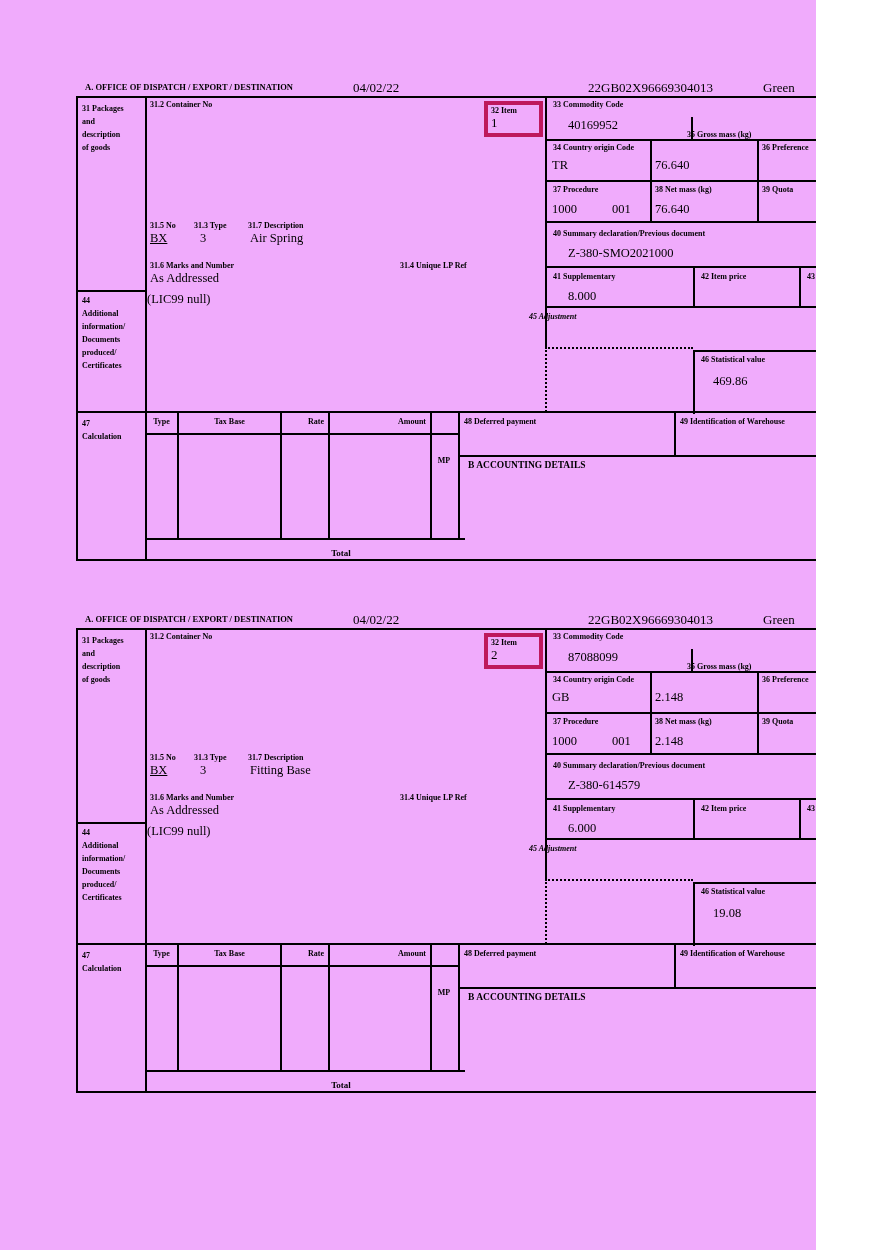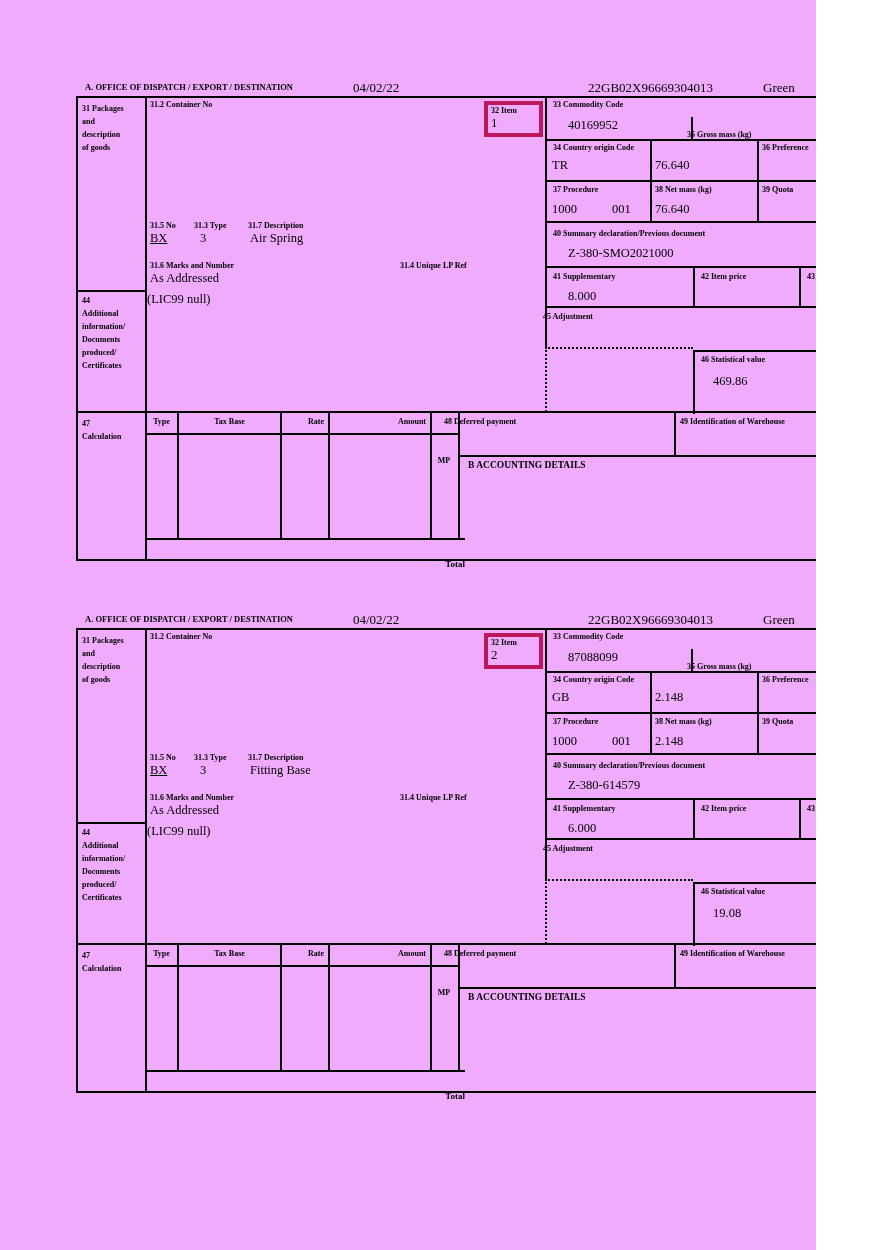--- a/index.html
+++ b/index.html
@@ -71,32 +71,32 @@
   .p38l{left:579px;top:105px;font-family:Liberation Serif, serif;} .p38v{left:579px;top:122px;}
   .p39l{left:686px;top:105px;}
   .p315l{left:74px;top:141px;} .p313l{left:118px;top:141px;} .p317l{left:172px;top:141px;}
   .p315v{left:74px;top:151px;text-decoration:underline;} .p313v{left:124px;top:151px;} .p317v{left:174px;top:151px;}
   .p316l{left:74px;top:181px;} .p314l{left:324px;top:181px;}
   .p316v{left:74px;top:191px;}
   .p44{left:6px;top:214px;}    .p44v{left:71px;top:212px;}
   .p40l{left:477px;top:149px;} .p40v{left:492px;top:166px;}
   .p41l{left:477px;top:192px;} .p41v{left:492px;top:209px;}
   .p42l{left:625px;top:192px;} .p43l{left:731px;top:192px;}
-  .p45l{left:467px;top:232px;}
+  .p45l{left:453px;top:232px;font-style:italic;}
   .p46l{left:625px;top:275px;} .p46v{left:637px;top:294px;}
   .p47{left:6px;top:337px;}
   .th{top:337px;font:bold 8px "Liberation Serif",serif;}
   .th1{left:69px;width:33px;text-align:center;}
   .th2{left:103px;width:101px;text-align:center;}
   .th3{left:204px;width:44px;text-align:right;padding-right:4px;}
   .th4{left:252px;width:98px;text-align:right;padding-right:4px;}
   .th5{left:354px;width:28px;text-align:center;margin-top:39px;}
-  .p48l{left:368px;top:337px;} .p49l{left:604px;top:337px;}
+  .p48l{left:388px;top:337px;} .p49l{left:604px;top:337px;}
   .pB{left:392px;top:380px;font:bold 9.5px "Liberation Serif",serif;}
-  .pTotal{left:69px;top:479px;width:320px;text-align:right;
+  .pTotal{left:69px;top:468px;width:320px;text-align:center;padding-left:36px;
           font:bold 9px "Liberation Serif",serif;}
   .p32l{font:bold 8px "Liberation Serif",serif;}
   .p32v{font:13px "Liberation Serif",serif;}
 </style>
 </head>
 <body>
 
 <div class="sheet">
 
   <section class="form" style="top:80px">

